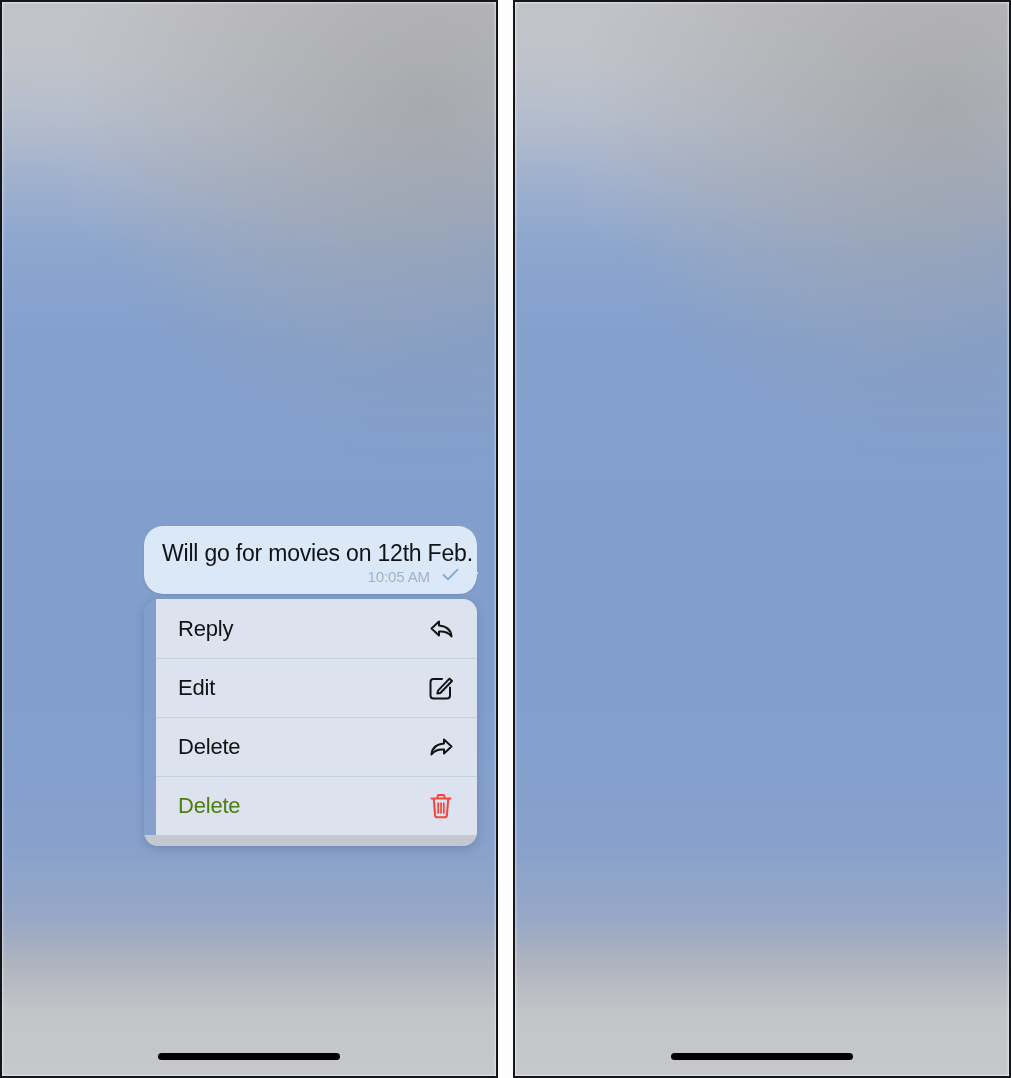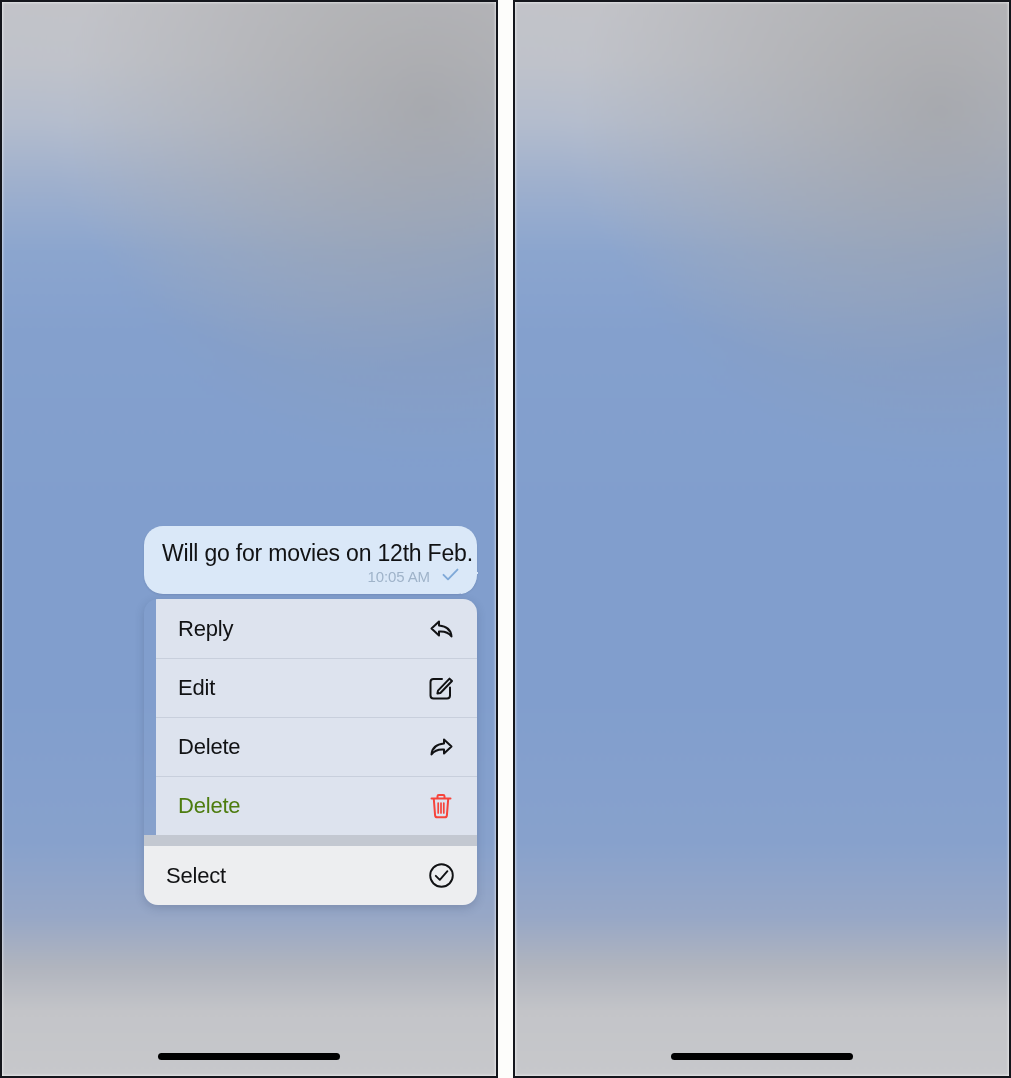--- a/index.html
+++ b/index.html
@@ -233,31 +233,20 @@
                 <path d="M4.8 6 L6.1 22.3 a2.2 2.2 0 0 0 2.2 2 h7.4 a2.2 2.2 0 0 0 2.2 -2 L19.2 6" stroke="#f6443b" stroke-width="2" fill="none" stroke-linejoin="round"></path>
                 <path d="M9.2 10 V20 M12 10 V20 M14.8 10 V20" stroke="#f6443b" stroke-width="1.7" stroke-linecap="round"></path>
               </svg>
           </span>
         </div>
 
       </div>
 
       <div class="ctx-gap"></div>
 
-      <div class="ctx-group-select">
-        <div class="ctx-item">
-          <span class="ctx-label">Select</span>
-          <span class="ctx-icon">
-            <svg width="27" height="27" viewBox="0 0 27 27">
-                <circle cx="13.5" cy="13.5" r="11.3" fill="none" stroke="#111214" stroke-width="1.9"></circle>
-                <path d="M7.8 13.8 L11.8 17.8 L19.4 9.2" fill="none" stroke="#111214" stroke-width="1.9" stroke-linecap="round" stroke-linejoin="round"></path>
-              </svg>
-          </span>
-        </div>
-      </div>
     </div>
 
     <div class="home-indicator"></div>
   </div>
 
   <div class="panel panel-right">
     <div class="wallpaper"></div>
 
     <div class="home-indicator"></div>
   </div>

